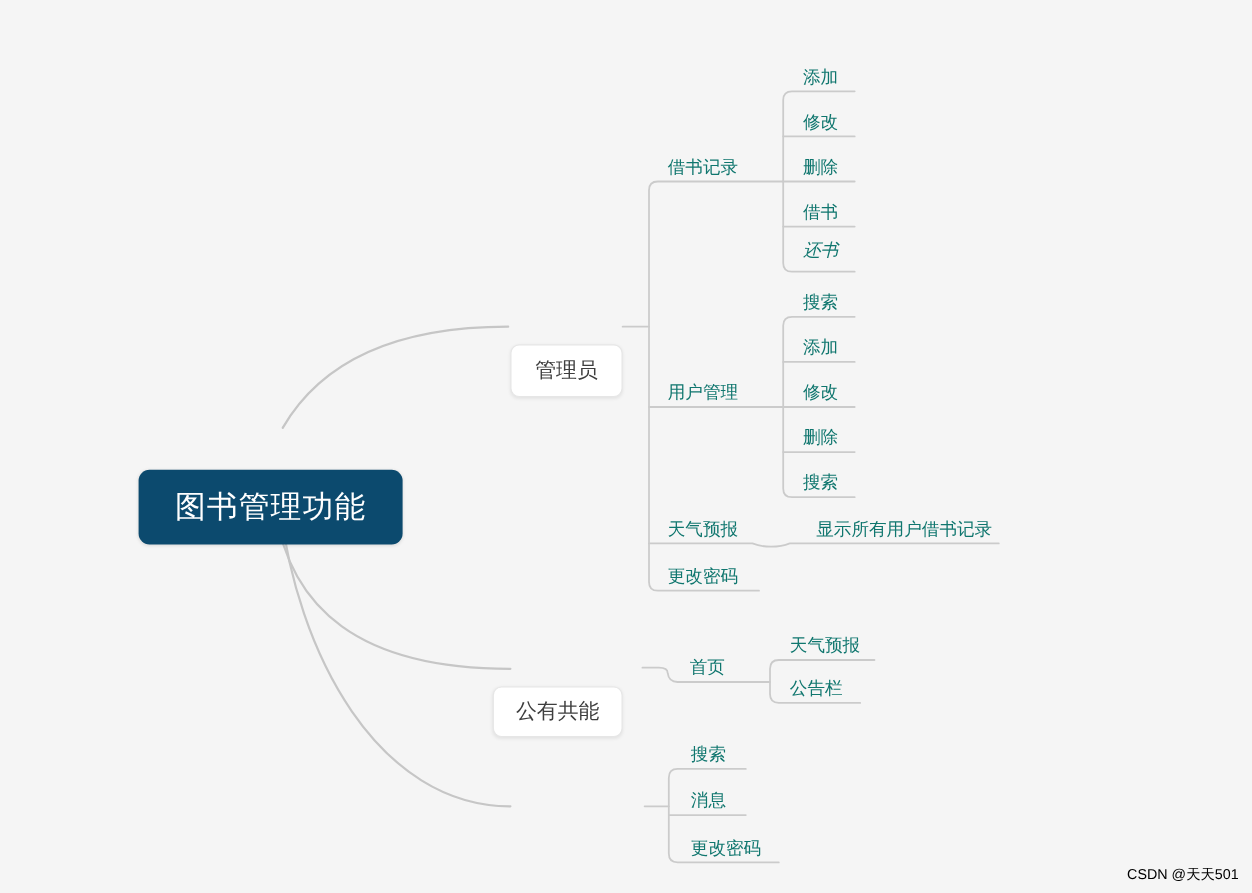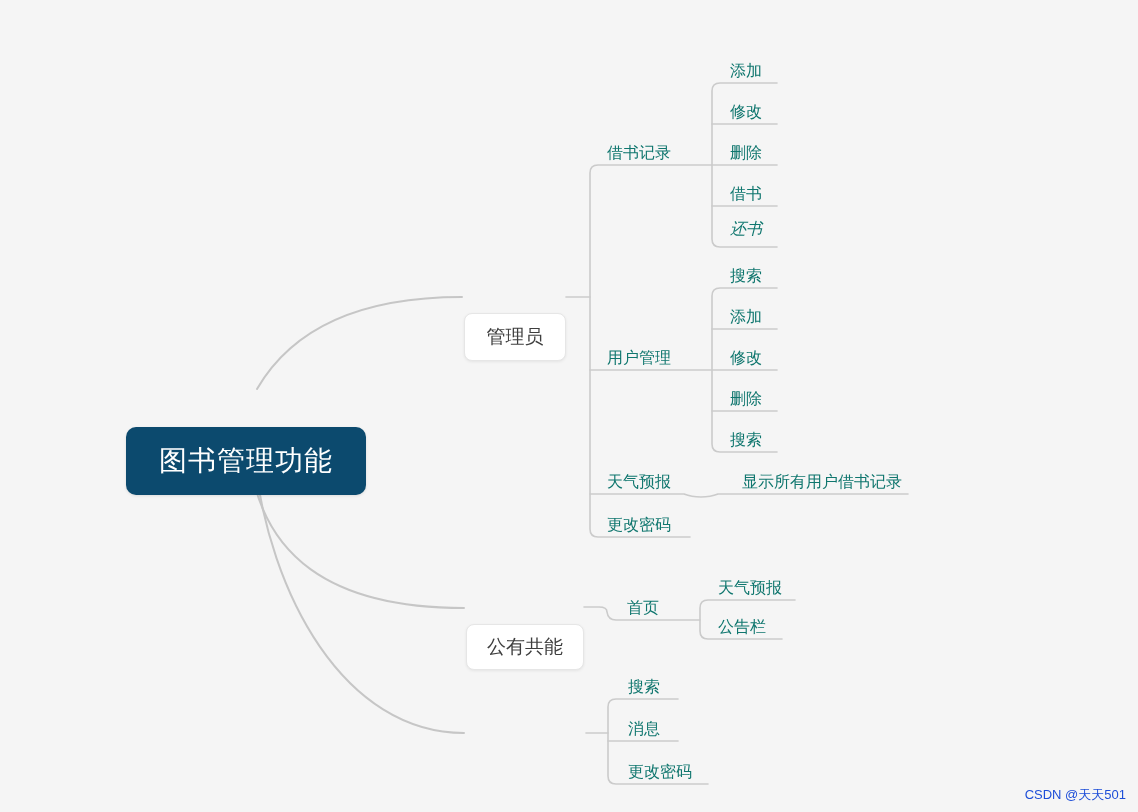--- a/index.html
+++ b/index.html
@@ -45,21 +45,21 @@
     position:absolute;
     color:#0f766e;
     font-size:16px;
     line-height:20px;
     white-space:nowrap;
     cursor:default;
   }
   .watermark{
     position:absolute;
     right:12px;bottom:8px;
-    color:#1d4ed8;
+    color:#000000;
     font-size:13px;
     white-space:nowrap;
     text-align:right;
   }
 </style>
 </head>
 <body>
 
 <div class="canvas">
 
@@ -87,21 +87,21 @@
     <path class="bracket" d="M 795 600 L 708 600 Q 700 600 700 608 L 700 631 Q 700 639 708 639 L 782 639"></path>
 
     <path class="bracket" d="M 586 733 L 608 733"></path>
     <path class="bracket" d="M 678 699 L 616 699 Q 608 699 608 707 L 608 776 Q 608 784 616 784 L 708 784"></path>
     <path class="bracket" d="M 608 741 L 678 741"></path>
   </svg>
 
   <div class="box root" style="left:126px;top:387px;width:240px;height:68px;">图书管理功能</div>
 
   <div class="box" style="left:464px;top:273px;width:102px;height:48px;">管理员</div>
-  <div class="box" style="left:466px;top:584px;width:118px;height:46px;">公有共能</div>
+  <div class="box" style="left:448px;top:584px;width:118px;height:46px;">公有共能</div>
 
   <div class="lbl" style="left:607px;top:143px;">借书记录</div>
   <div class="lbl" style="left:607px;top:348px;">用户管理</div>
   <div class="lbl" style="left:607px;top:472px;">天气预报</div>
   <div class="lbl" style="left:607px;top:515px;">更改密码</div>
 
   <div class="lbl" style="left:730px;top:61px;">添加</div>
   <div class="lbl" style="left:730px;top:102px;">修改</div>
   <div class="lbl" style="left:730px;top:143px;">删除</div>
   <div class="lbl" style="left:730px;top:184px;font-family:Liberation Serif, serif;">借书</div>

